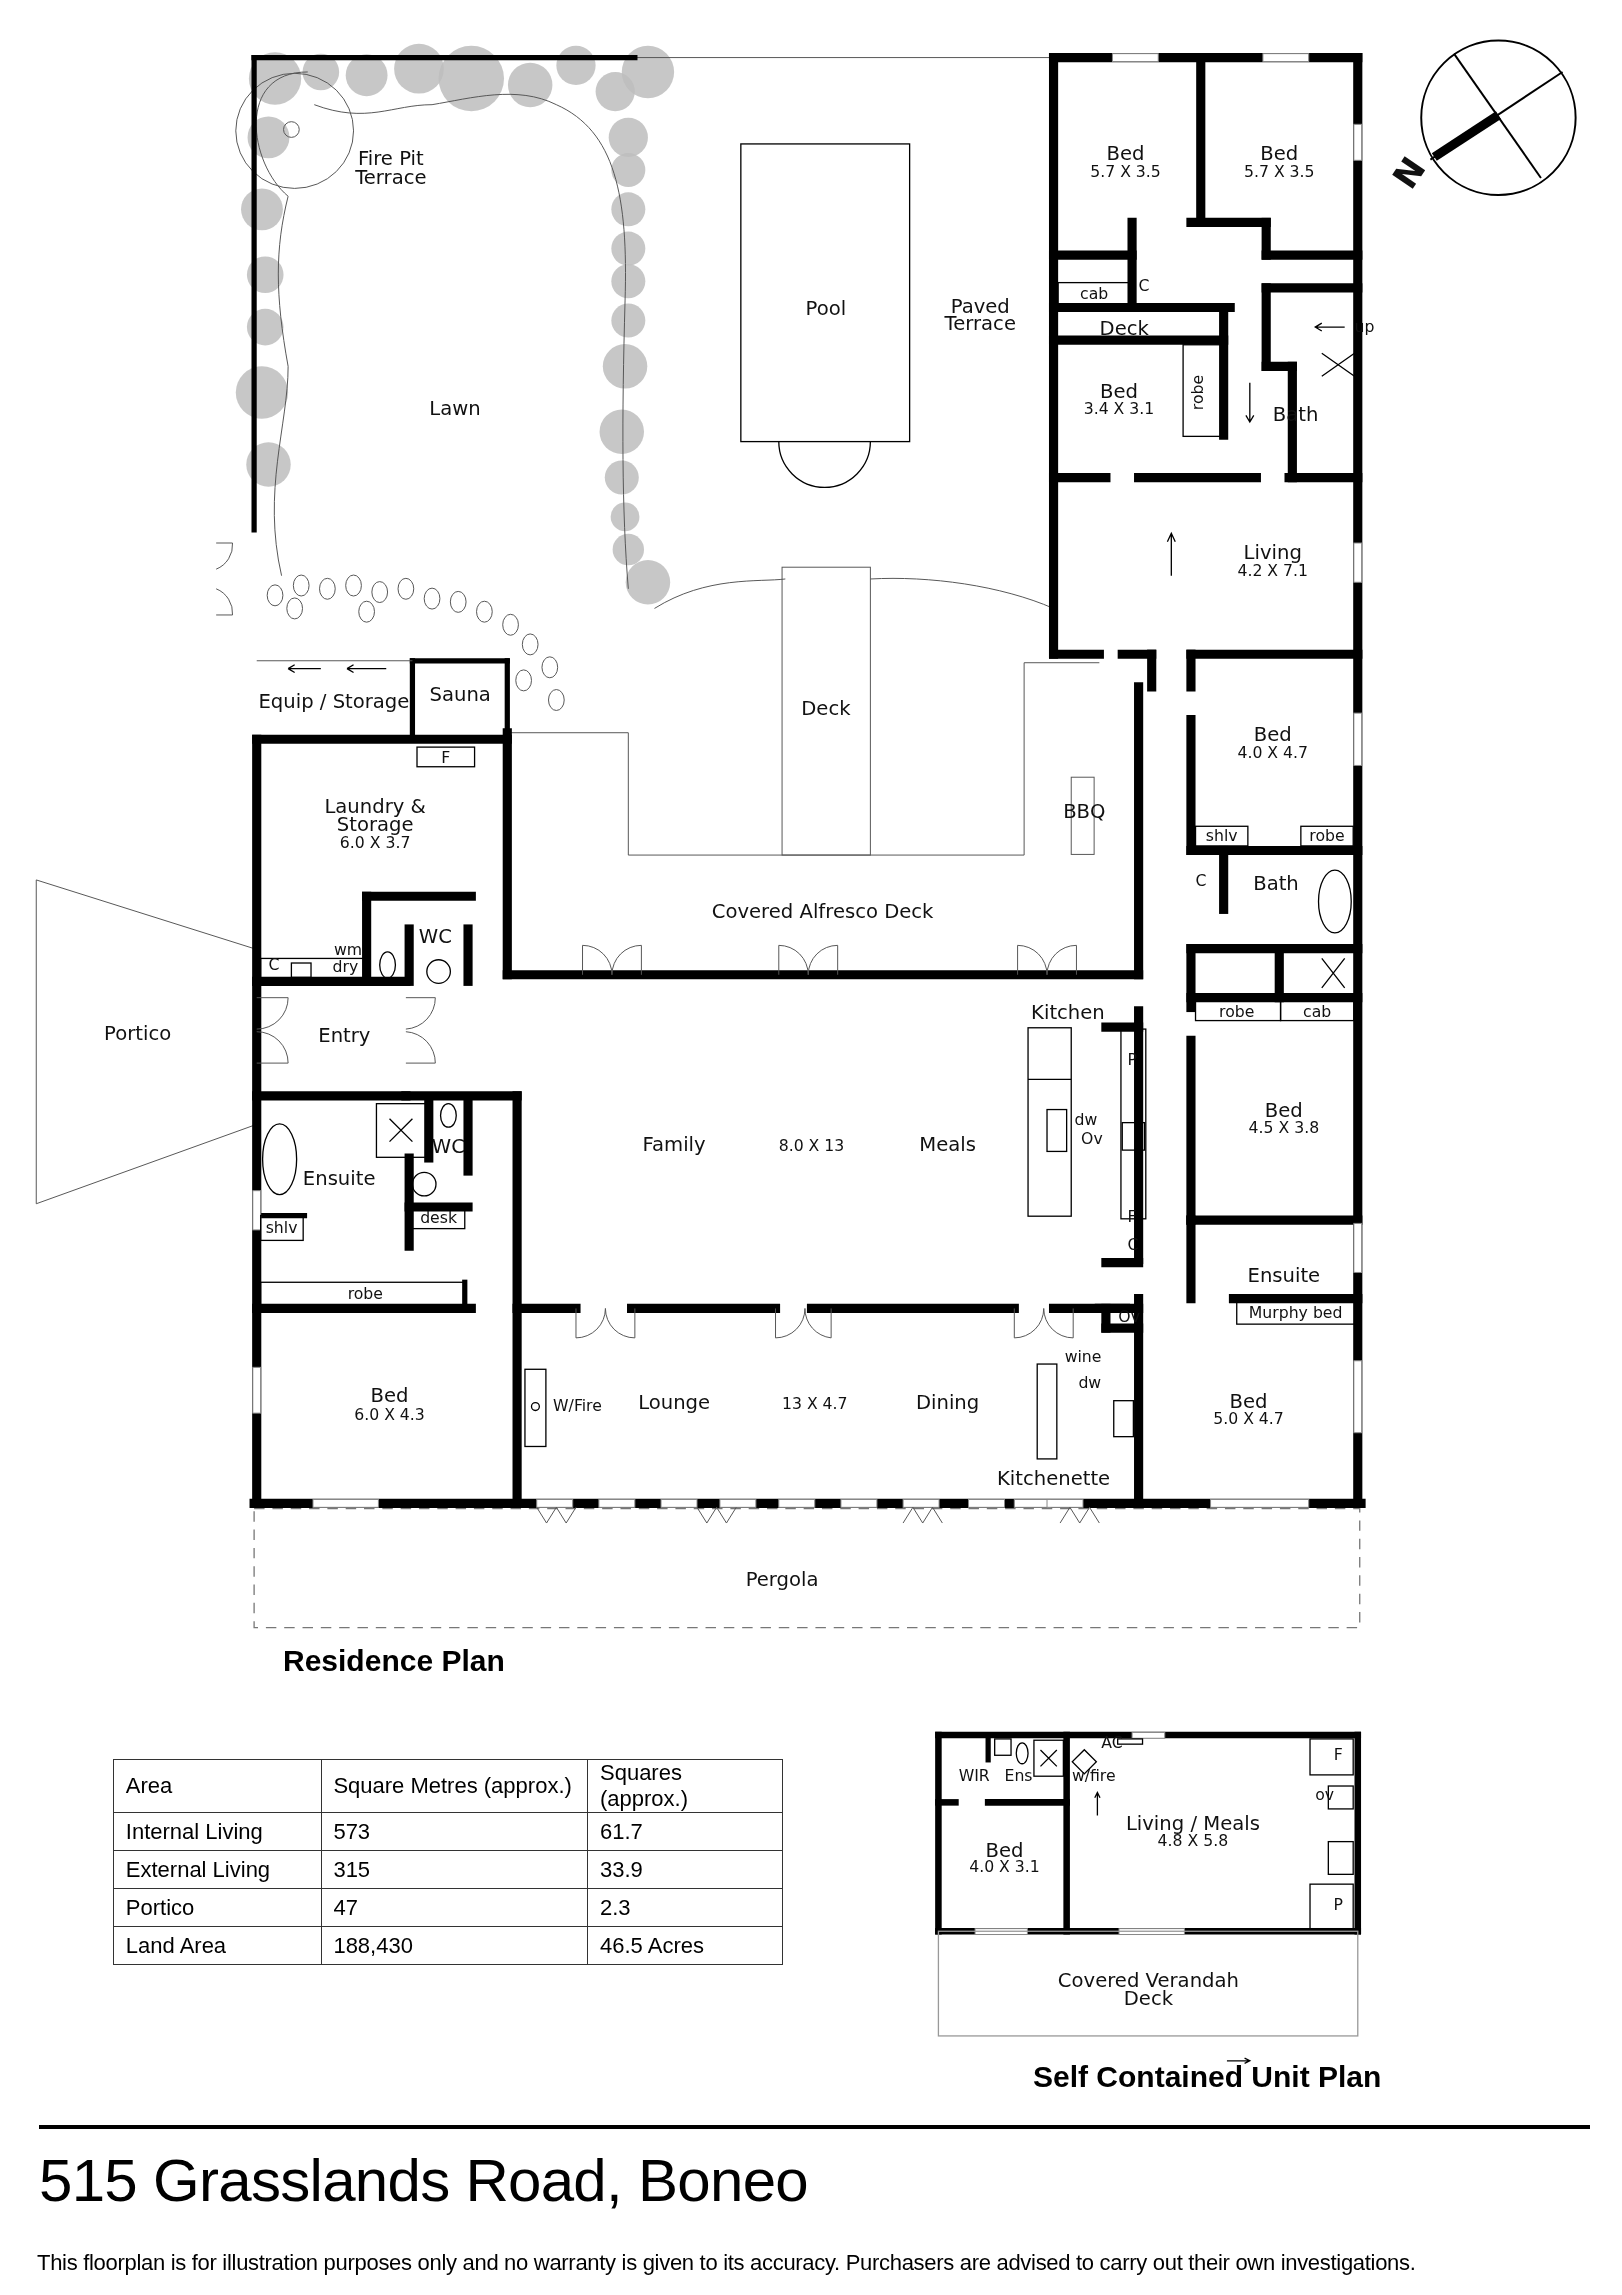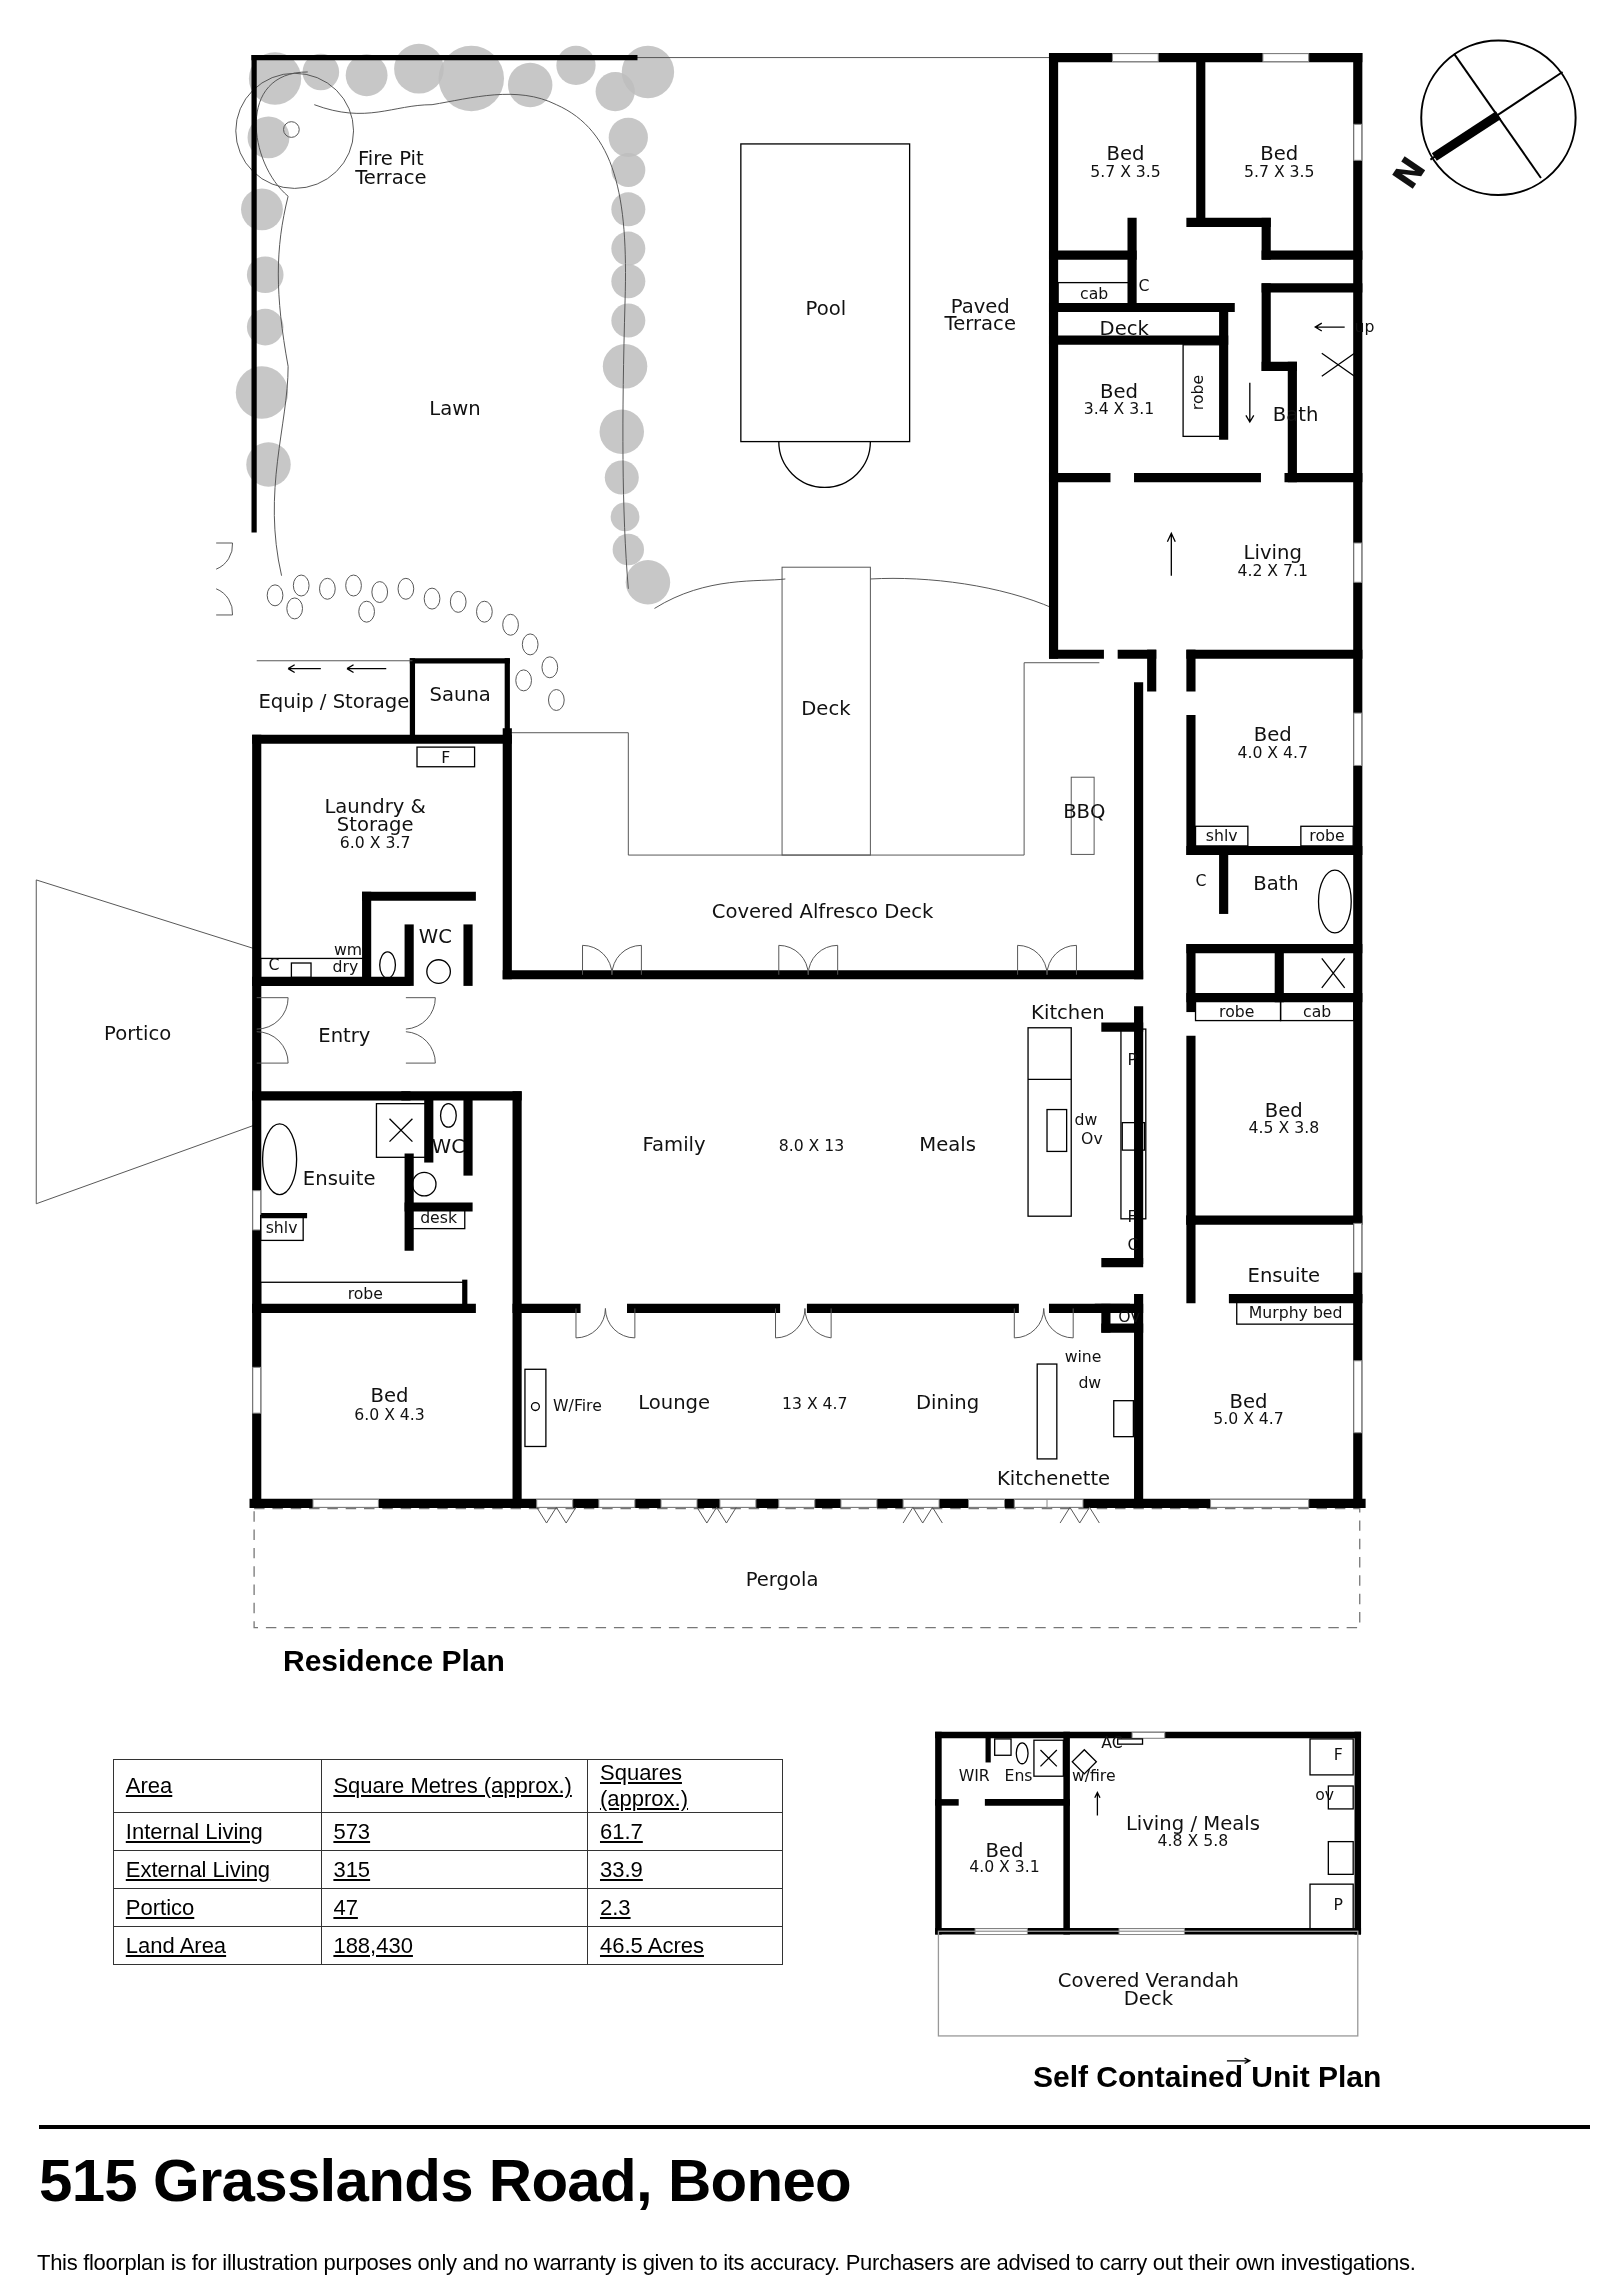--- a/index.html
+++ b/index.html
@@ -9,27 +9,27 @@
   .rl { font-size:30px; }
   .rd { font-size:24px; }
   .sm { font-size:24px; }
   .wall { stroke:#000; stroke-width:14; fill:none; stroke-linecap:square; }
   .thin { stroke:#000; stroke-width:2; fill:none; }
   .hair { stroke:#555; stroke-width:1.5; fill:none; }
   .dash { stroke:#777; stroke-width:2; fill:none; stroke-dasharray:16 12; }
   .win { stroke:#888; stroke-width:1.5; fill:#fff; }
   .tree { fill:#bdbdbd; opacity:0.85; }
   .plan-title { position:absolute; font-family:"Liberation Sans", sans-serif; font-weight:bold; font-size:30px;margin-left:36px; }
-  table.areas { position:absolute; left:113px; top:1759px; border-collapse:collapse; font-family:"Liberation Sans", sans-serif; font-size:22px;text-decoration:underline; }
+  table.areas { position:absolute; left:113px; top:1759px; border-collapse:collapse; font-family:"Liberation Sans", sans-serif; font-size:22px; }
   table.areas td { border:1.3px solid #333; height:37px; padding:0 11.8px; text-align:left; vertical-align:middle; }
   table.areas td.c0 { width:183px; }
   table.areas td.c1 { width:242px; }
   table.areas td.c2 { width:170px; }
   .rule { position:absolute; left:39px; top:2125px; width:1551px; height:3.9px; background:#000; }
-  .addr { position:absolute; left:39px; top:2146px; font-family:"Liberation Sans", sans-serif; font-weight:bold; font-size:60px; letter-spacing:-0.7px; }
+  .addr { position:absolute; left:39px; top:2146px; font-family:"Liberation Sans", sans-serif; font-weight:normal; font-size:60px; letter-spacing:-0.7px; }
   .disc { position:absolute; left:37px; top:2250px; font-family:"Liberation Sans", sans-serif; font-weight:normal; font-size:22px; letter-spacing:-0.3px; }
 </style>
 </head>
 <body>
 
 <svg class="plan" viewBox="0 0 2480 3508" xmlns="http://www.w3.org/2000/svg">
 
   <g>
     <circle class="tree" cx="420" cy="120" r="40"></circle>
       <circle class="tree" cx="490" cy="110" r="28"></circle>

